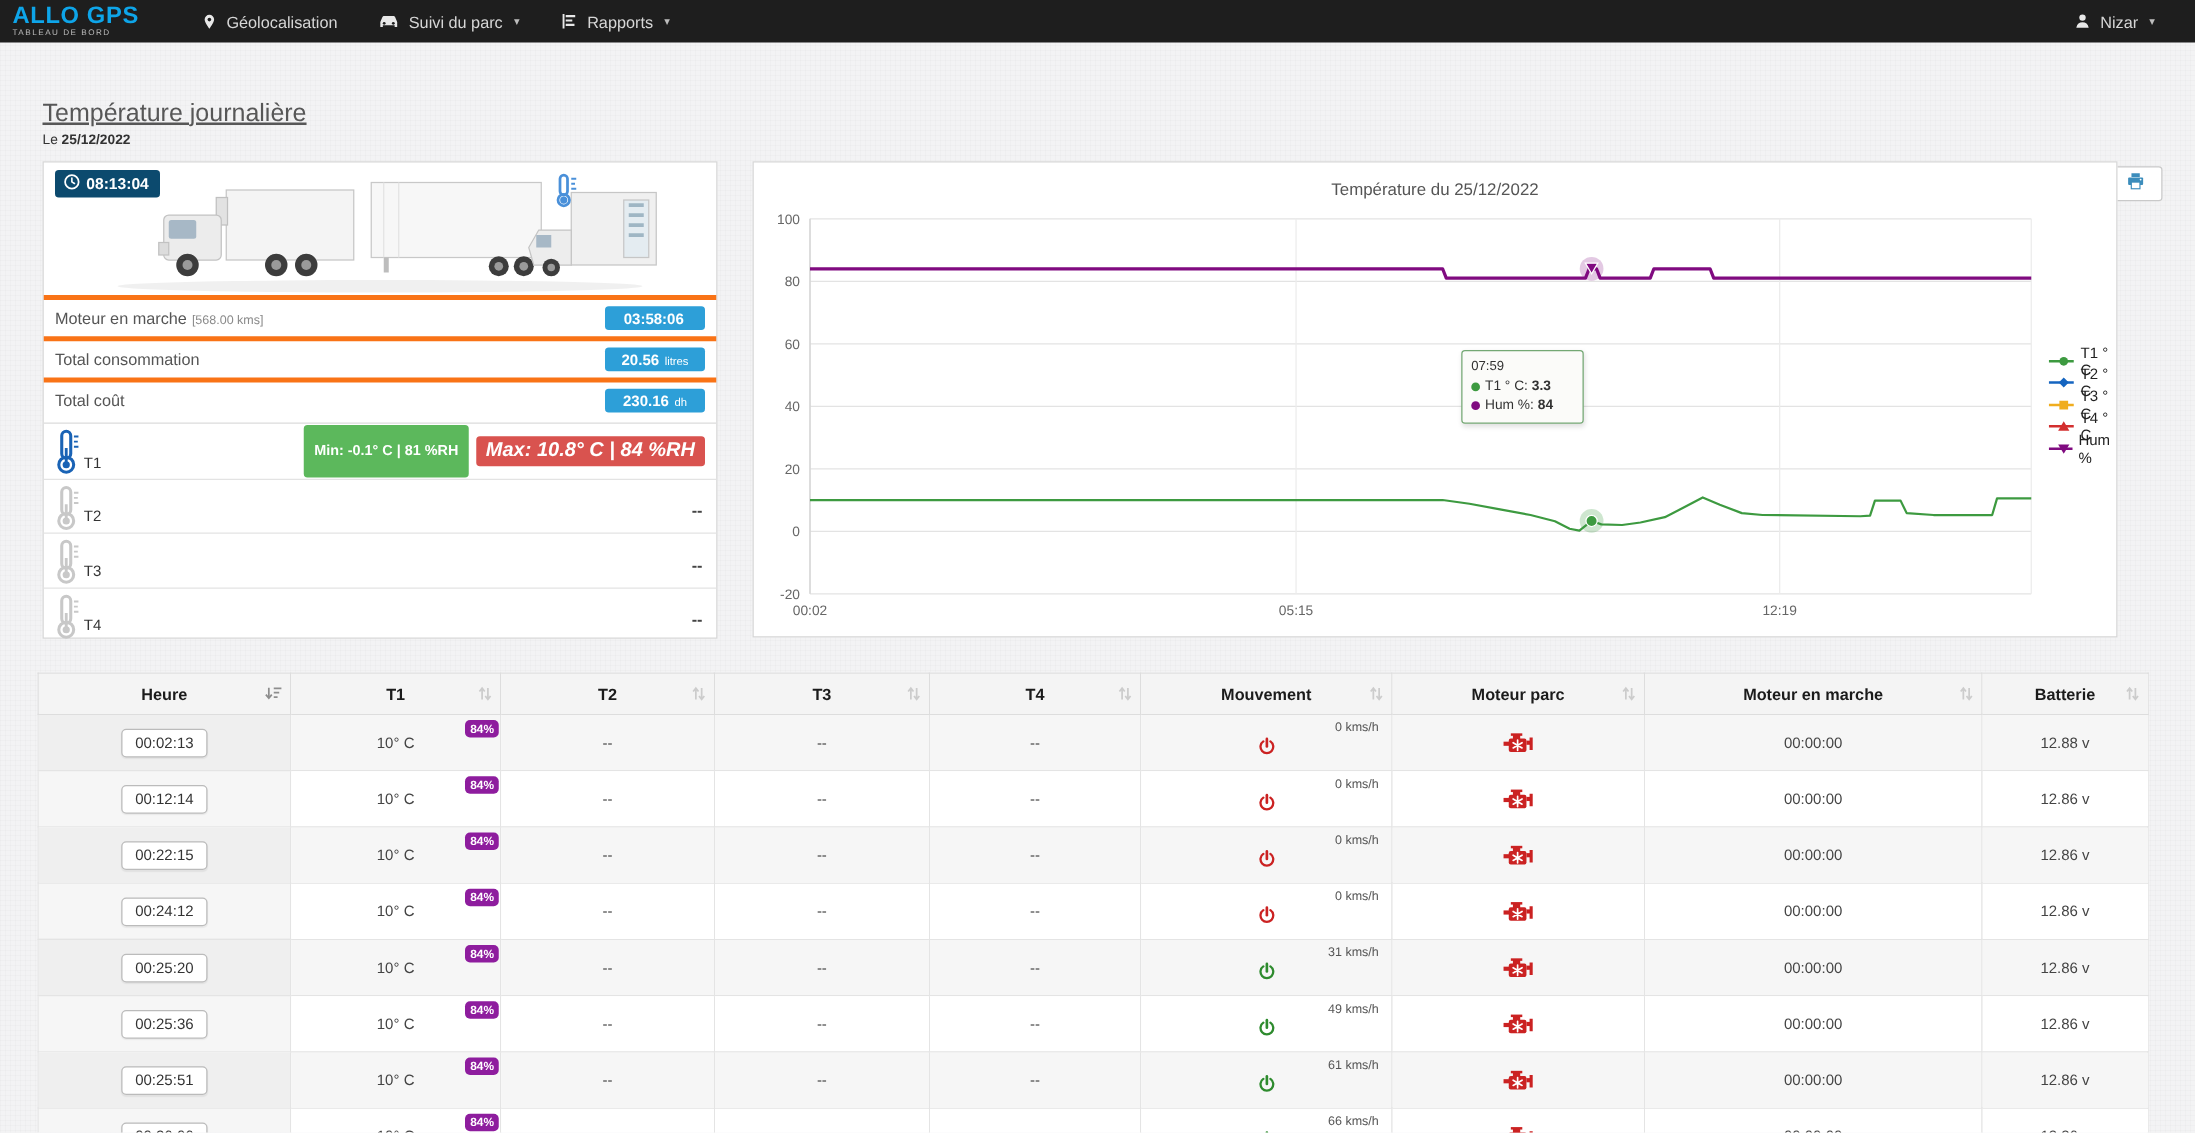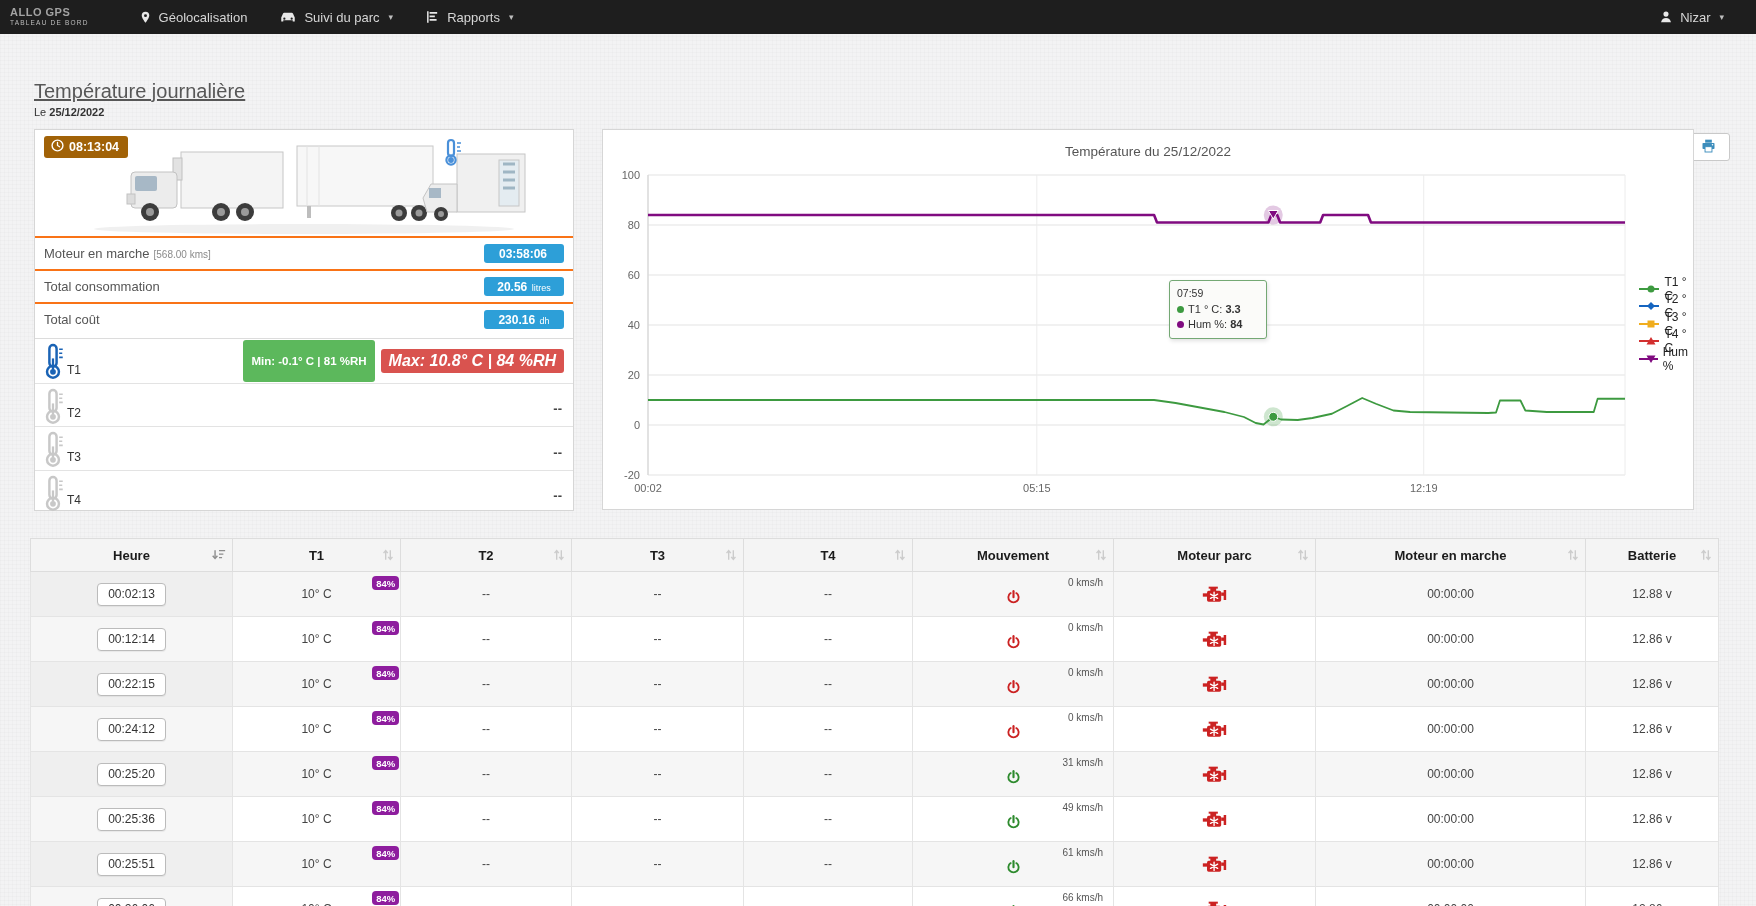--- a/index.html
+++ b/index.html
@@ -9,21 +9,21 @@
     background-color:#f3f3f4;
     background-image:
       linear-gradient(rgba(0,0,0,.016) 1px, transparent 1px),
       linear-gradient(90deg, rgba(0,0,0,.016) 1px, transparent 1px);
     background-size:4px 4px;
     color:#333;
   }
   
   .navbar { height:34px; background:#1e1e1e; display:flex; align-items:center; padding:0 16px 0 10px; }
   .brand { line-height:1; margin-right:34px; cursor:pointer; }
-  .brand .b1 { color:#a3a3a3; font-size:11px; font-weight:700; letter-spacing:.5px; display:block; }
+  .brand .b1 { color:#0ea5e9; font-size:19px; font-weight:700; letter-spacing:.5px; display:block; }
   .brand .b2 { color:#bdbdbd; font-size:6.5px; letter-spacing:1.2px; display:block; margin-top:2px; }
   .nav-item { display:flex; align-items:center; gap:7px; color:#d6d6d6; font-size:13px; padding:0 16px; height:34px; cursor:pointer; }
   .nav-item svg { display:block; }
   .caret { font-size:9px; color:#bdbdbd; margin-left:2px; }
   .nav-right { margin-left:auto; }
   
   .content { padding:0 26px 0 34px; position:relative; }
   .page-head { margin-top:46px; }
   .page-title { font-size:20px; color:#575757; font-weight:400;text-decoration:underline; }
   .page-sub { font-size:11px; color:#333; margin-top:3px; }
@@ -33,23 +33,23 @@
   .tb-date { width:118px; text-align:center; font-size:12.5px; font-weight:700; color:#555; border-radius:3px 0 0 3px; outline:none; font-family:"Liberation Sans",sans-serif; }
   .tb-select { width:172px; margin-left:-1px; display:flex; align-items:center; padding:0 8px 0 10px; font-size:12.5px; font-weight:700; color:#333; cursor:pointer; }
   .tb-select .caret { margin-left:auto; color:#888; }
   .tb-btn { width:86px; margin-left:-1px; background:#3d8fc7; border-color:#30749f; color:#fff; font-size:13px; font-weight:400; cursor:pointer; font-family:"Liberation Sans",sans-serif; }
   .tb-ico { width:44px; margin-left:-1px; display:flex; align-items:center; justify-content:center; cursor:pointer; color:#3c8dbc; font-size:15px; }
   .tb-ico:last-child { border-radius:0 3px 3px 0; }
   
   .cards { display:flex; gap:28px; margin-top:11px; }
   .card { background:#fff; border:1px solid #d6d6d6; }
   .card-left { width:540px; height:382px; position:relative; }
-  .time-badge { position:absolute; top:6px; left:9px; background:#a16207; color:#fff; font-size:12.5px; font-weight:700; padding:3px 9px 3px 7px; border-radius:3px; display:flex; align-items:center; gap:5px; }
+  .time-badge { position:absolute; top:6px; left:9px; background:#0c4a6e; color:#fff; font-size:12.5px; font-weight:700; padding:3px 9px 3px 7px; border-radius:3px; display:flex; align-items:center; gap:5px; }
   .truck-zone { height:106px; display:flex; align-items:flex-end; justify-content:center; }
-  .stat-row { height:33px; border-top:2px solid #f97316; display:flex; align-items:center; padding:0 9px; }
+  .stat-row { height:33px; border-top:4px solid #f97316; display:flex; align-items:center; padding:0 9px; }
   .stat-label { font-size:13px; color:#555; }
   .stat-label .note { font-size:10px; color:#8a8a8a; margin-left:4px; }
   .stat-badge { margin-left:auto; background:#2d9fd8; color:#fff; border-radius:3px; min-width:80px; text-align:center; padding:2.5px 8px; font-size:12px; font-weight:700; }
   .stat-badge .unit { font-size:9px; font-weight:400; margin-left:2px; }
   .sensors { border-top:1px solid #dcdcdc; margin-top:3px; }
   .sensor-row { height:43.5px; border-top:1px solid #e3e3e3; display:flex; align-items:center; padding:0 9px 0 7px; position:relative; }
   .sensor-row:first-child { border-top:none; }
   .thermo { align-self:flex-start; margin-top:4px; }
   .thermo.active { color:#1a63b5; }
   .thermo.inactive { color:#c8c8c8; }

